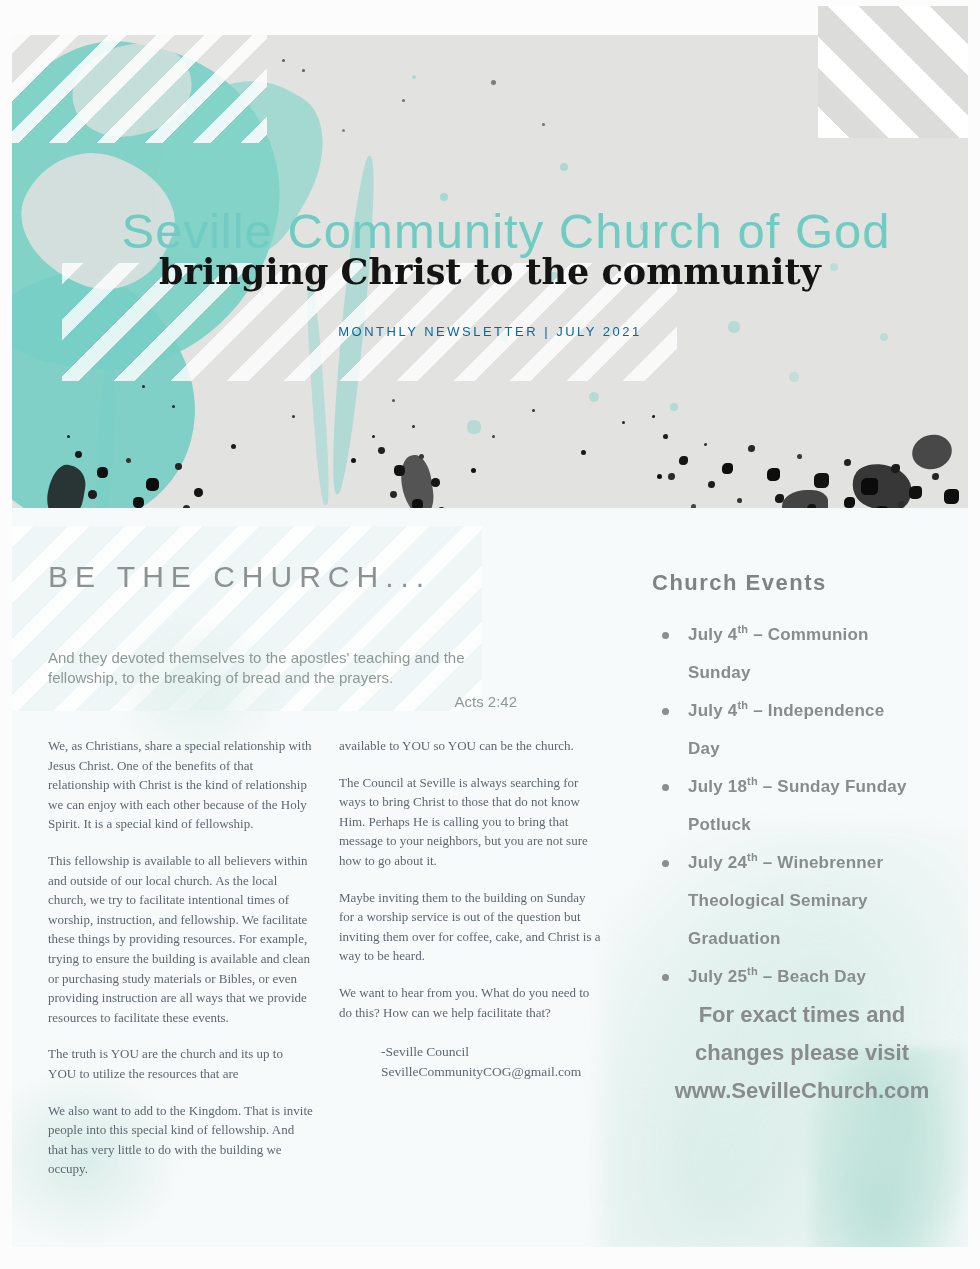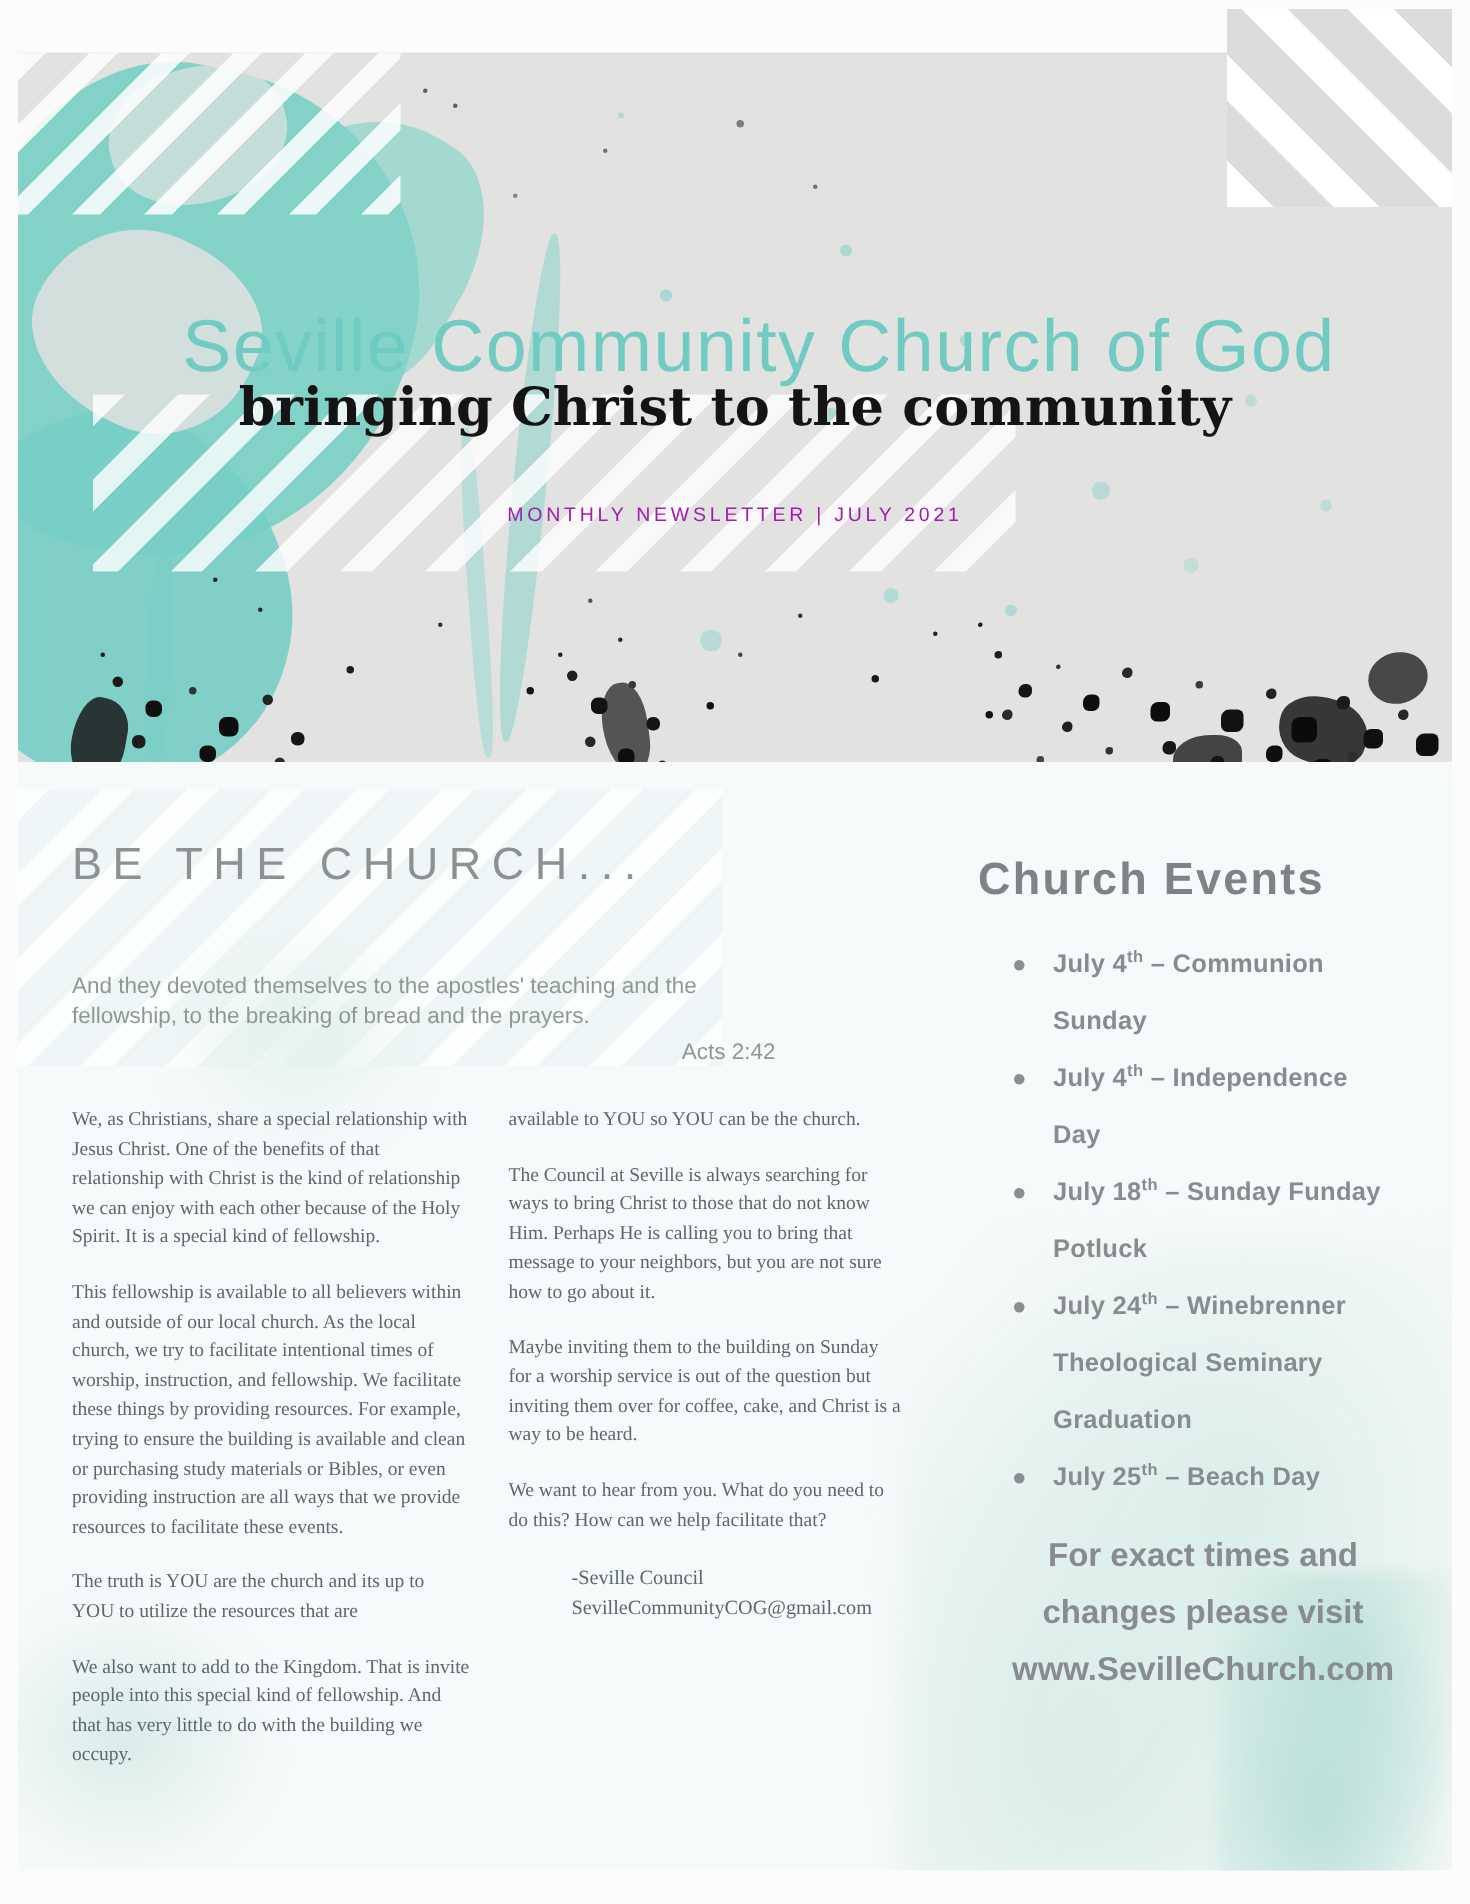--- a/index.html
+++ b/index.html
@@ -71,21 +71,21 @@
     480px 36px 0 0 #262626,516px 90px 0 1px #101010,350px 50px 0 0 #444,250px 14px 0 0 #555;}
   .speckTop{position:absolute;left:270px;top:24px;width:3px;height:3px;border-radius:50%;background:rgba(40,40,40,.7);
     box-shadow:20px 10px 0 0 rgba(40,40,40,.7),120px 40px 0 0 rgba(40,40,40,.6),210px 22px 0 1px rgba(40,40,40,.55),
     260px 64px 0 0 rgba(40,40,40,.6),60px 70px 0 0 rgba(40,40,40,.5);}
 
   .title{position:absolute;left:16px;top:168px;width:100%;margin:0;text-align:center;z-index:10;
     font-family:Liberation Sans, sans-serif;font-weight:400;font-size:49px;letter-spacing:1px;color:#70cbc2;}
   .subtitle{position:absolute;left:0;top:216px;width:100%;margin:0;text-align:center;z-index:10;
     font-family:"DejaVu Serif",serif;font-weight:700;font-size:35px;color:#141414;}
   .tagline{position:absolute;left:0;top:289px;width:100%;text-align:center;z-index:10;
-    font-size:13px;letter-spacing:2.5px;color:#a21caf;margin-top:11px;}
+    font-size:13px;letter-spacing:2.5px;color:#0369a1;}
 
   
   .content{position:absolute;left:12px;top:508px;width:956px;height:739px;background:#f7fafa;overflow:hidden;}
 
   .content-stripes{position:absolute;left:0;top:18px;width:470px;height:185px;opacity:.75;
     background:repeating-linear-gradient(135deg, rgba(255,255,255,.95) 0 15px, rgba(227,239,240,.5) 15px 40px);}
   .wc1{position:absolute;left:590px;top:320px;width:380px;height:430px;filter:blur(10px);
     background:radial-gradient(ellipse at 60% 40%, rgba(214,236,230,.8), rgba(214,236,230,0) 70%),
                radial-gradient(ellipse at 30% 80%, rgba(206,232,226,.7), rgba(206,232,226,0) 65%);}
   .wc2{position:absolute;left:800px;top:540px;width:170px;height:210px;filter:blur(5px);
@@ -103,22 +103,22 @@
   .quote-wrap p{margin:0;}
   .quote-ref{text-align:right;padding-right:6px;margin-top:4px;}
 
   .columns{position:absolute;left:36px;top:228px;width:556px;display:flex;gap:26px;z-index:5;}
   .col{width:265px;}
   .col p{margin:0 0 17px;font-family:"Liberation Serif",serif;font-size:13px;line-height:19.6px;color:#5d6770;}
   .signature{margin-top:20px;padding-left:42px;font-family:"Liberation Serif",serif;
     font-size:13.5px;line-height:20px;color:#5d6770;}
 
   .events{position:absolute;left:640px;top:62px;width:316px;z-index:5;}
-  .events-heading{margin:0 0 20px;font-size:30px;font-weight:700;letter-spacing:1.5px;color:#7e8385;}
-  .events-list{list-style:none;margin:14px;padding:0;}
+  .events-heading{margin:0 0 20px;font-size:22px;font-weight:700;letter-spacing:1.5px;color:#7e8385;}
+  .events-list{list-style:none;margin:0;padding:0;}
   .events-list li{display:flex;align-items:flex-start;font-size:17px;font-weight:700;
     color:#888c8e;line-height:38px;letter-spacing:.2px;}
   .bullet{width:7px;height:7px;border-radius:50%;background:#8a8e90;margin:16px 0 0 10px;flex:0 0 7px;}
   .ev-text{margin-left:19px;width:228px;}
   .ev-text sup{font-size:11px;line-height:0;}
   .events-footer{width:300px;text-align:center;font-size:22px;font-weight:700;color:#888c8e;line-height:38px;}
 </style>
 </head>
 <body>
 

